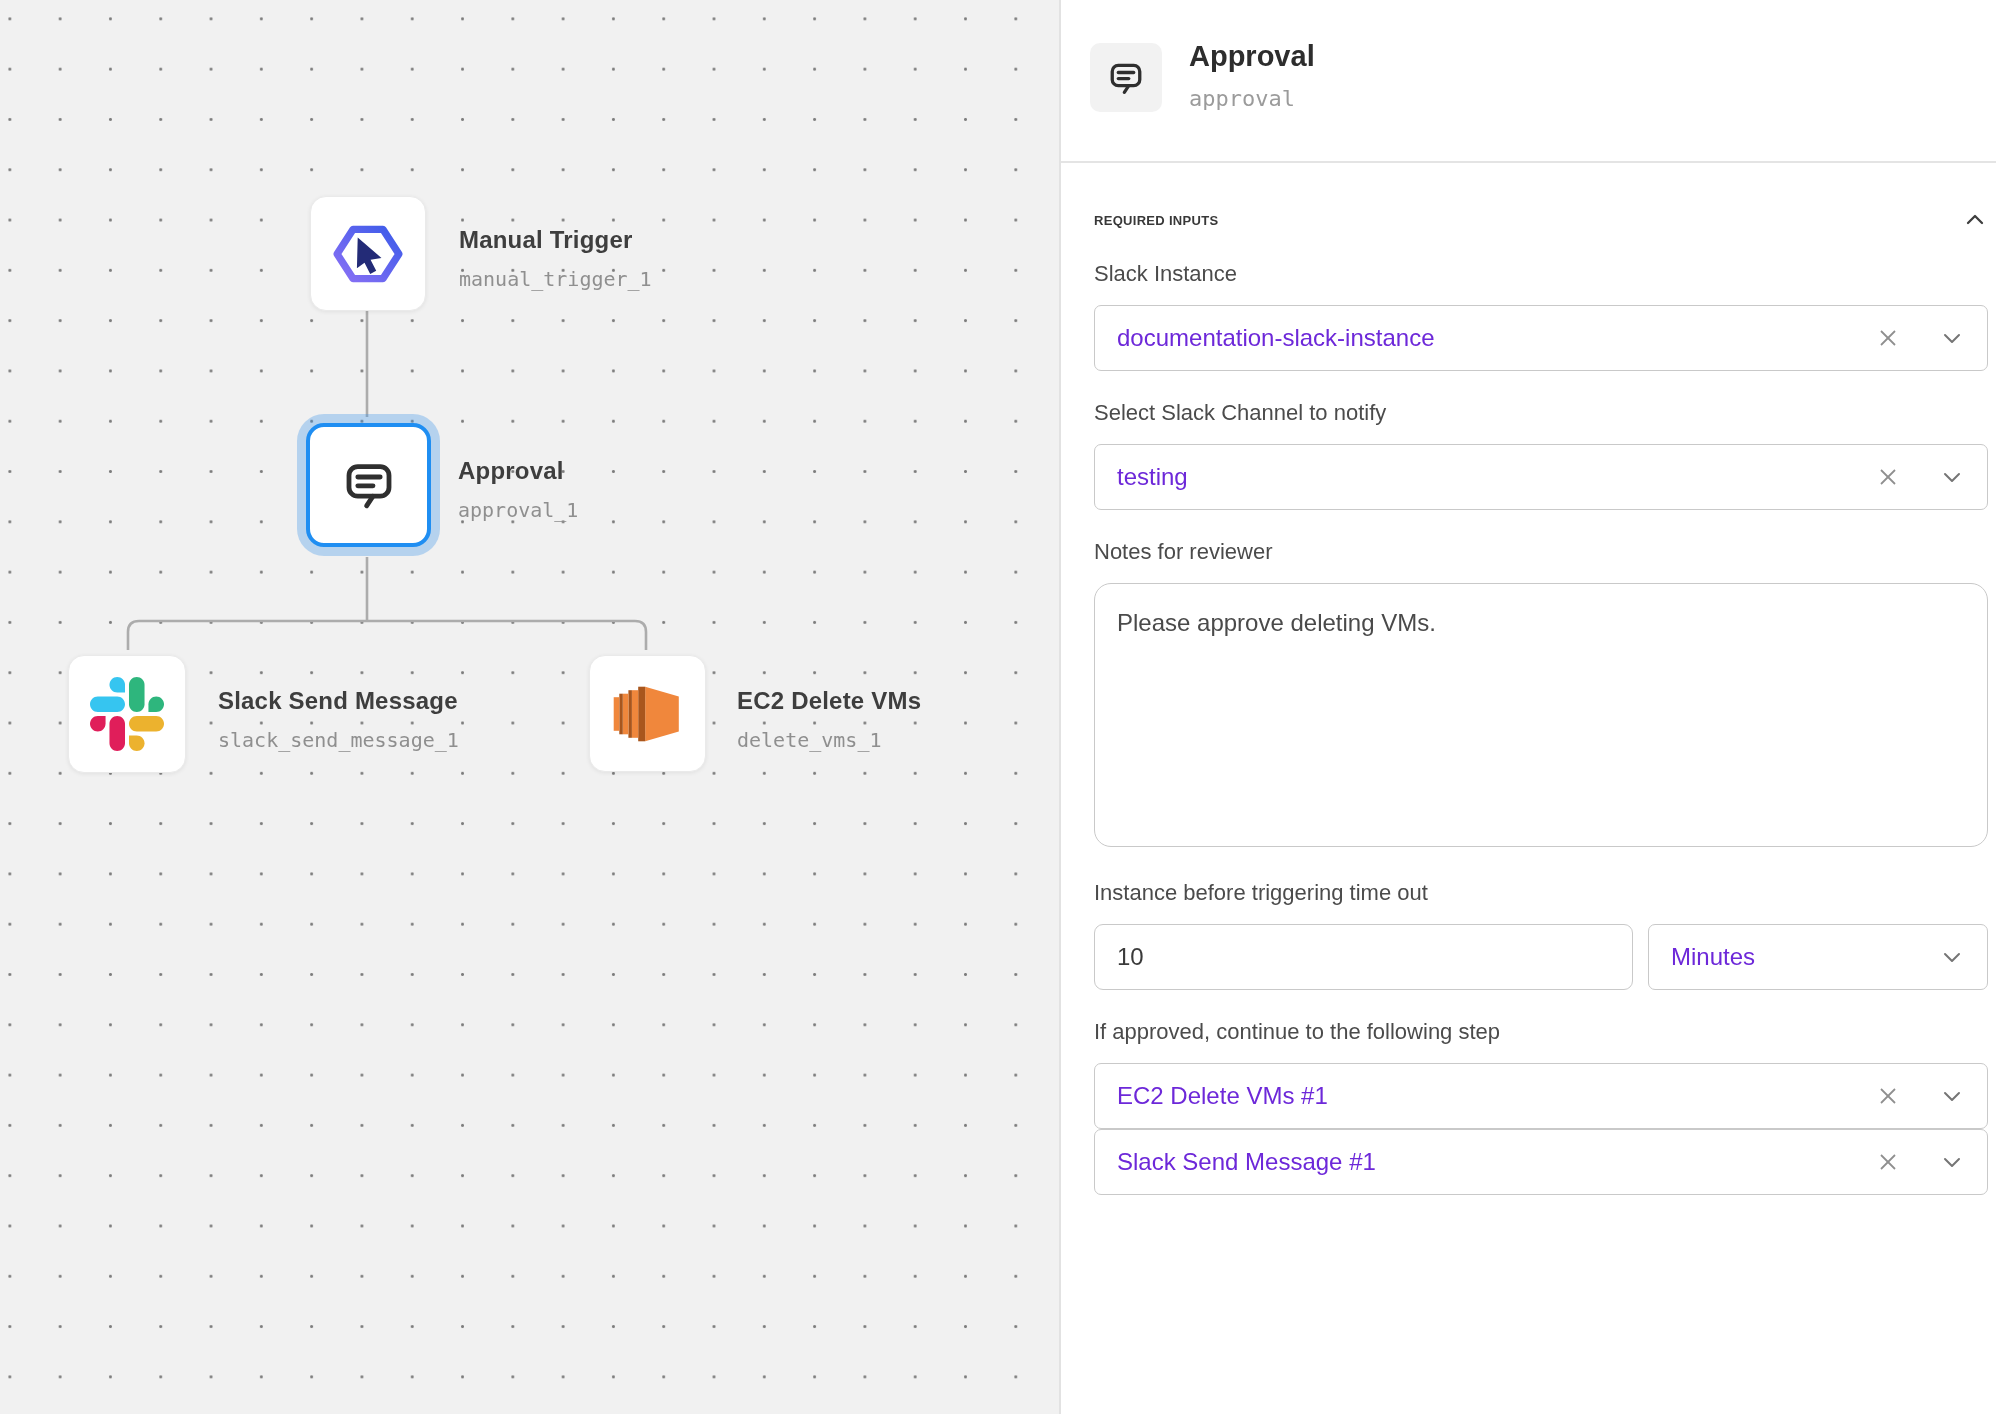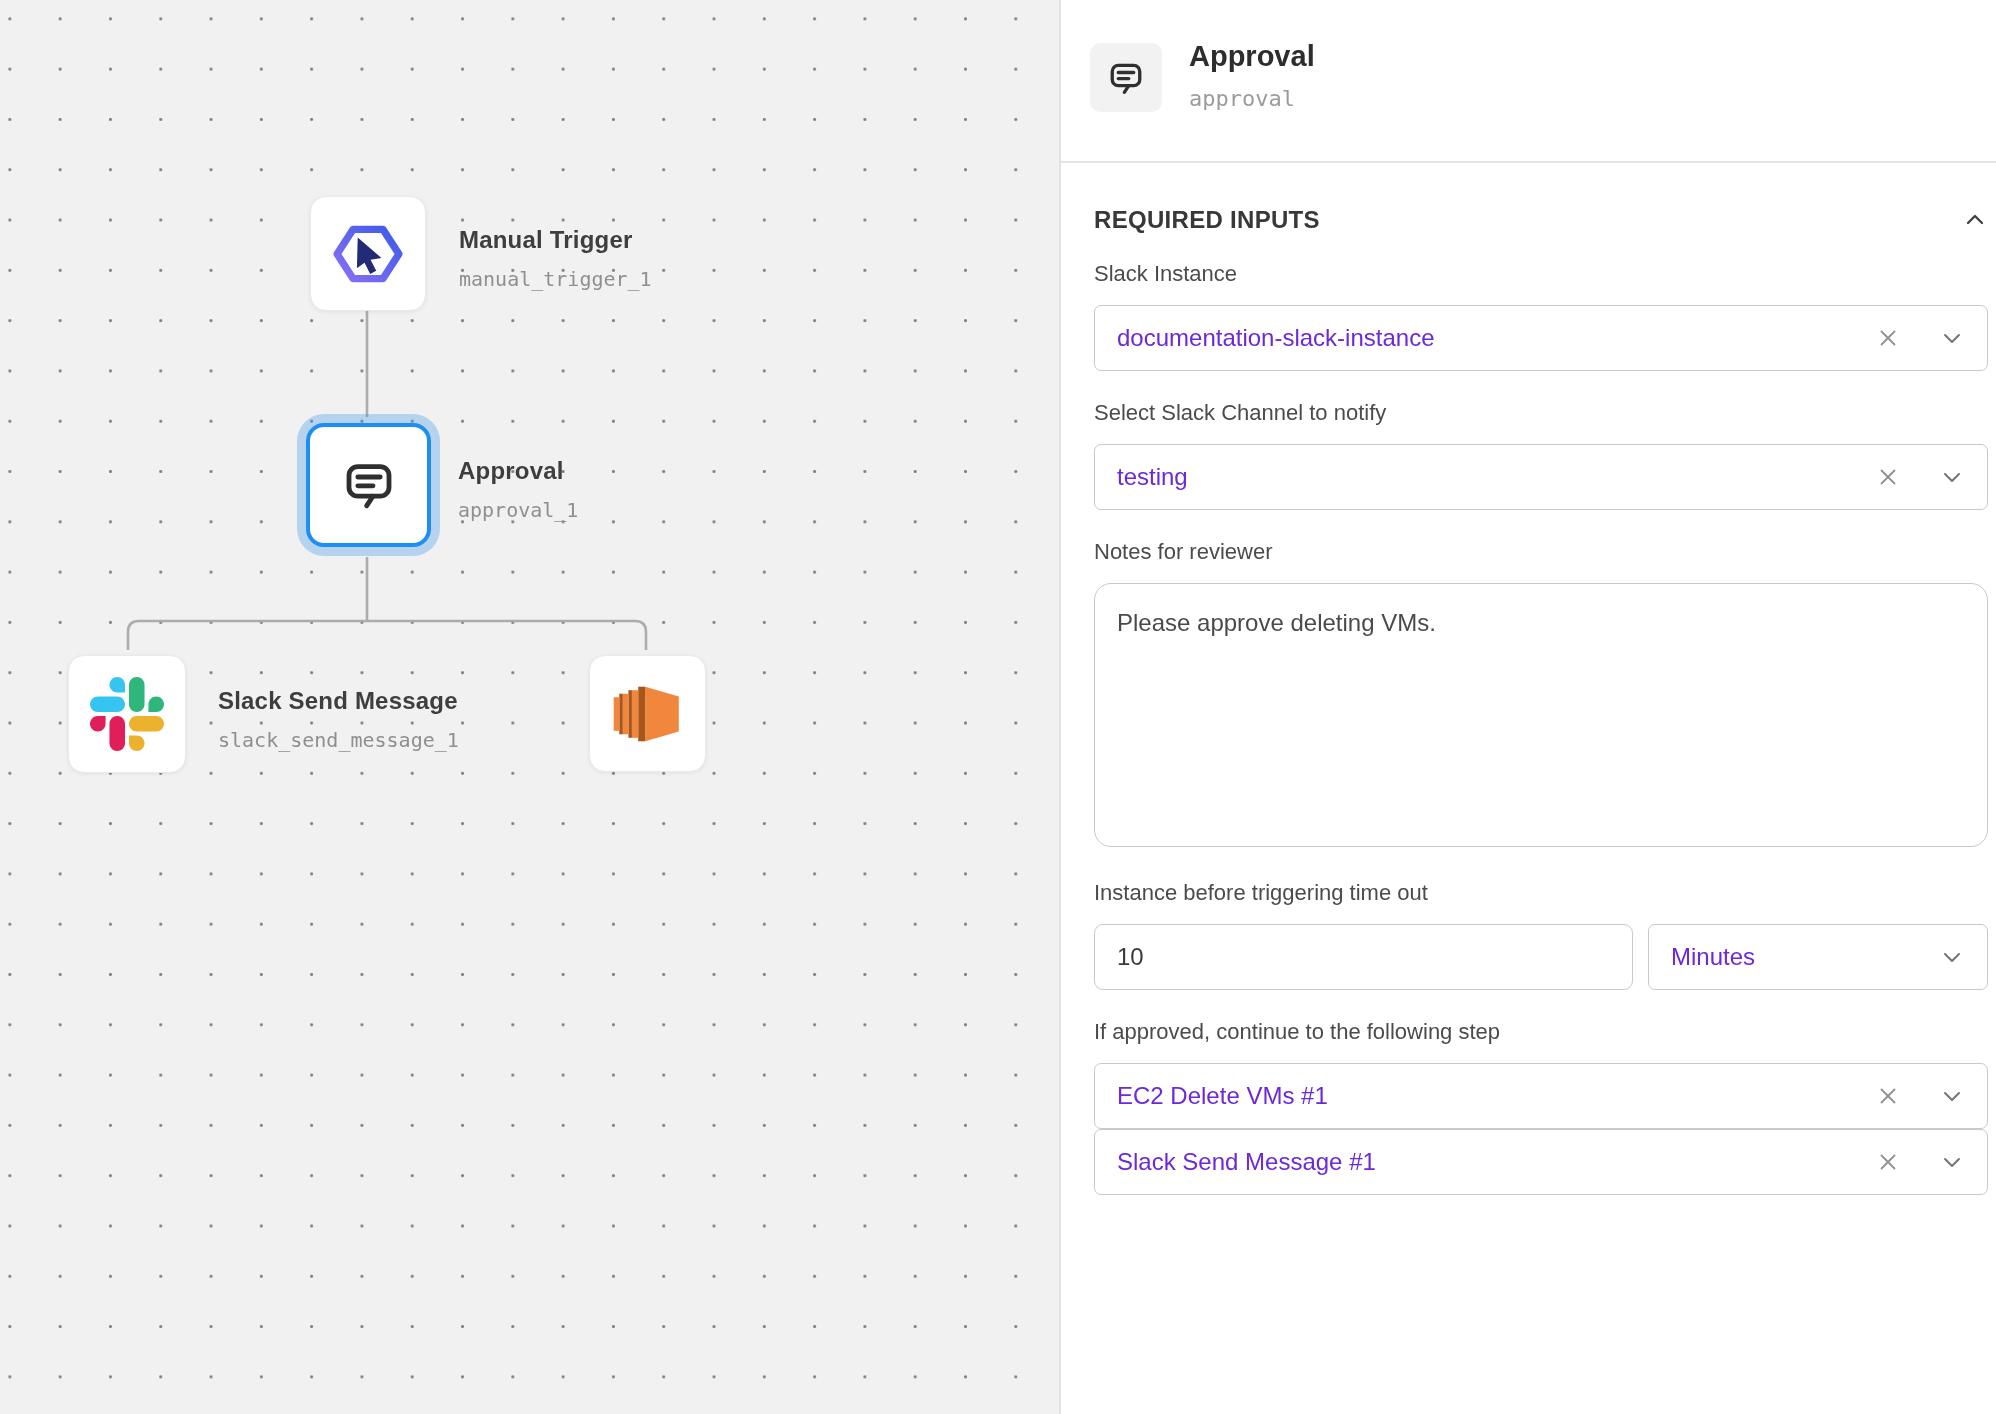--- a/index.html
+++ b/index.html
@@ -54,21 +54,21 @@
   }
   .ph-title{position:absolute;left:128px;top:40px;font-size:29px;font-weight:700;color:#2d2d2d;}
   .ph-sub{position:absolute;left:128px;top:86px;font-family:"DejaVu Sans Mono",monospace;font-size:22px;color:#9b9b9b;}
   .ph-divider{position:absolute;left:0;top:161px;width:100%;height:1.5px;background:#e4e4e4;}
 
   .panel-body{position:absolute;left:33px;top:162px;width:894px;}
   .section-row{
     display:flex;align-items:center;justify-content:space-between;
     margin-top:46px;height:24px;
   }
-  .section-title{font-size:24px;font-weight:700;color:#383838;letter-spacing:.3px;}
+  .section-title{font-size:13px;font-weight:700;color:#383838;letter-spacing:.3px;}
   .collapse-btn{width:26px;height:24px;display:flex;align-items:center;justify-content:center;cursor:pointer;}
 
   .field-label{font-size:22px;color:#4b4b4b;margin-top:29px;margin-bottom:18px;line-height:26px;}
   .select-box{
     position:relative;height:66px;border:1.5px solid #c9c9c9;border-radius:7px;
     background:#fff;display:flex;align-items:center;box-sizing:border-box;
   }
   .select-value{font-size:24px;color:#6d28d9;padding-left:22px;flex:1;
     white-space:nowrap;overflow:hidden;text-overflow:ellipsis;}
   .icon-btn{width:34px;height:34px;display:flex;align-items:center;justify-content:center;cursor:pointer;flex:0 0 auto;}
@@ -162,20 +162,24 @@
         <svg width="84" height="84" viewBox="0 0 60 60">
           <polygon points="28,10.5 52,17.5 52,42.5 28,49.5" fill="#f0873c"></polygon>
           <rect x="23" y="10.5" width="5" height="39" fill="#a9561d"></rect>
           <rect x="18.5" y="13" width="4.5" height="34" fill="#f0873c"></rect>
           <rect x="16" y="13" width="2.5" height="34" fill="#a9561d"></rect>
           <rect x="12" y="15.5" width="4" height="29" fill="#f0873c"></rect>
           <rect x="9.5" y="15.5" width="2.5" height="29" fill="#a9561d"></rect>
           <rect x="5.5" y="18" width="4" height="24" fill="#f0873c"></rect>
         </svg>
       </span>
+    </div>
+    <div class="node-label l-ec2">
+      <span class="node-title">EC2 Delete VMs</span>
+      <span class="node-sub">delete_vms_1</span>
     </div>
   </div>
 
   <div class="panel">
 
     <div class="panel-header">
       <div class="ph-icon">
         <svg width="44" height="44" viewBox="0 0 40 40">
           <rect x="7.5" y="8.5" width="25" height="18.5" rx="5.5" fill="none" stroke="#2f2f2f" stroke-width="3"></rect>
           <line x1="13" y1="15" x2="27" y2="15" stroke="#2f2f2f" stroke-width="3" stroke-linecap="round"></line>

